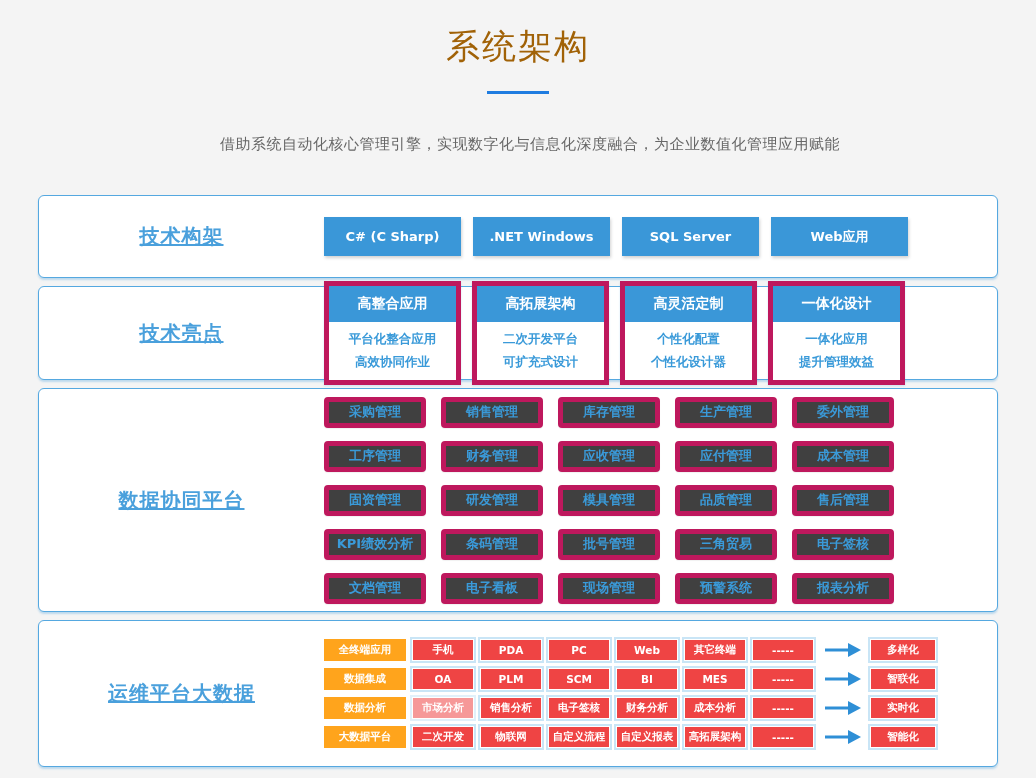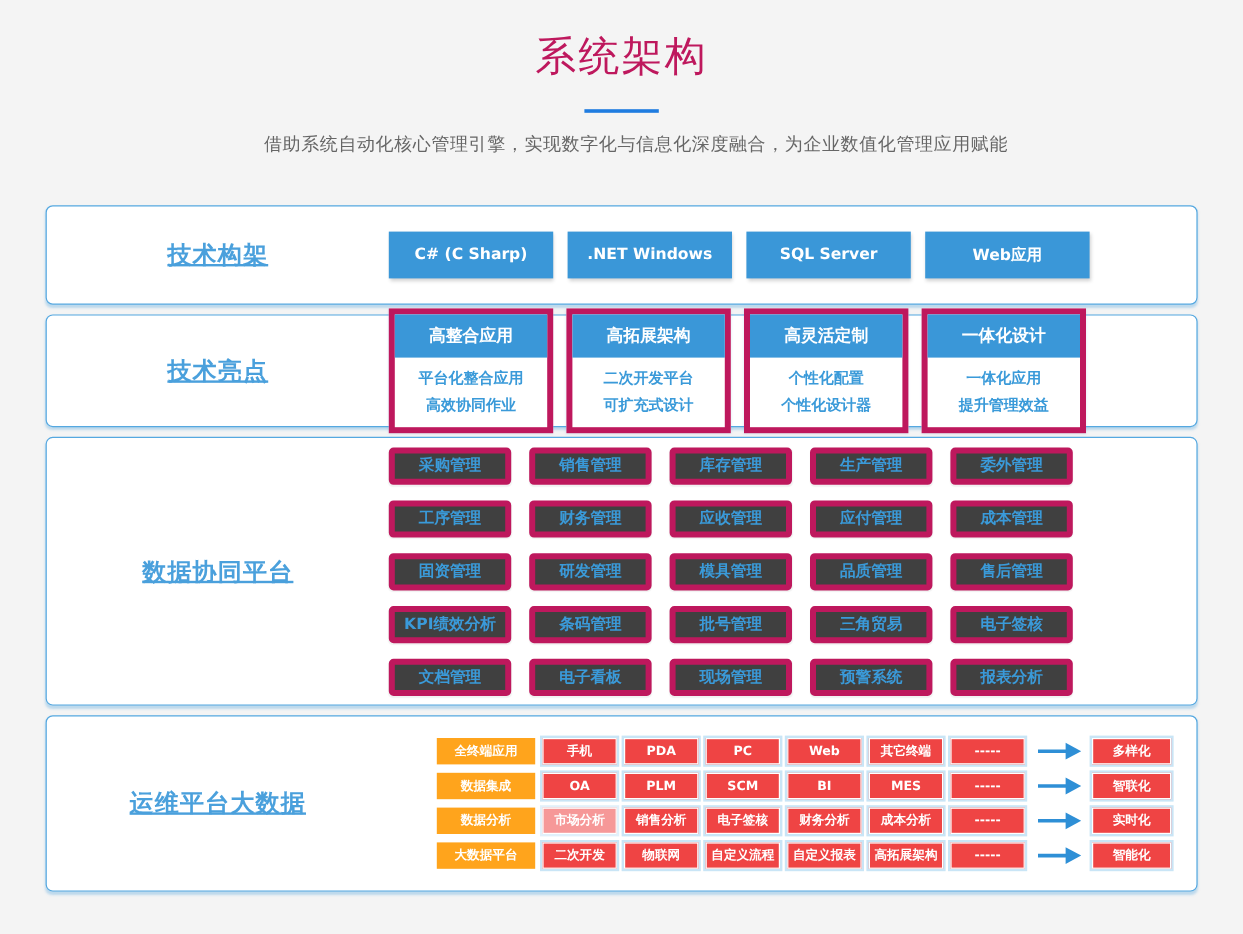--- a/index.html
+++ b/index.html
@@ -3,23 +3,23 @@
 <meta charset="utf-8">
 <style>
   * { box-sizing: border-box; margin: 0; padding: 0; }
   html, body { width: 1036px; height: 778px; }
   body {
     background: #f4f4f4;
     font-family: "DejaVu Sans", "Liberation Sans", sans-serif;
     overflow: hidden;
   }
   .header { text-align: center; padding-top: 24px; }
-  .page-title { font-size: 34px; font-weight: 500; color: #be185d; letter-spacing: 2px; }
+  .page-title { font-size: 34px; font-weight: 500; color: #a16207; letter-spacing: 2px; }
   .title-underline { width: 62px; height: 3px; background: #1f7ce0; margin: 21px auto 0; }
-  .page-subtitle { font-size: 15px; color: #666; margin-top: 17px; letter-spacing: 0.5px; padding-left: 24px; }
+  .page-subtitle { font-size: 15px; color: #666; margin-top: 41px; letter-spacing: 0.5px; padding-left: 24px; }
 
   .panels { margin-top: 41px; }
   .panel {
     width: 960px; margin: 0 auto 8px; background: #fff;
     border: 1px solid #55a8e0; border-radius: 6px;
     box-shadow: 0 2px 2px rgba(84,167,224,0.35);
     display: flex; align-items: center;
   }
   .panel-label {
     width: 285px; flex-shrink: 0; text-align: center;
@@ -52,21 +52,21 @@
   .modules-grid { display: grid; grid-template-columns: repeat(5, 102px); gap: 13px 15px; }
   .chip {
     height: 31px; background: #404040; border: 5px solid #be185d; border-radius: 4px;
     color: #3a9ad9; font-size: 13px; font-weight: bold;
     display: flex; align-items: center; justify-content: center;
     box-shadow: 0 1px 1px rgba(0,0,0,0.06); cursor: pointer; white-space: nowrap;
   }
 
   
   .bd-rows { display: flex; flex-direction: column; gap: 7px; }
-  .bd-row { display: flex; gap: 6px; margin-left: 40px; }
+  .bd-row { display: flex; gap: 6px; }
   .bd-cat {
     width: 82px; height: 22px; background: #ffa41c; color: #fff;
     font-size: 10.5px; font-weight: bold; display: flex; align-items: center; justify-content: center;
     white-space: nowrap;
   }
   .bd-box {
     width: 62px; height: 22px; background: #ef4444; color: #fff;
     border: 1px solid #fff; box-shadow: 0 0 0 2px #c9e5f6;
     font-size: 10.5px; font-weight: bold; display: flex; align-items: center; justify-content: center;
     white-space: nowrap;

